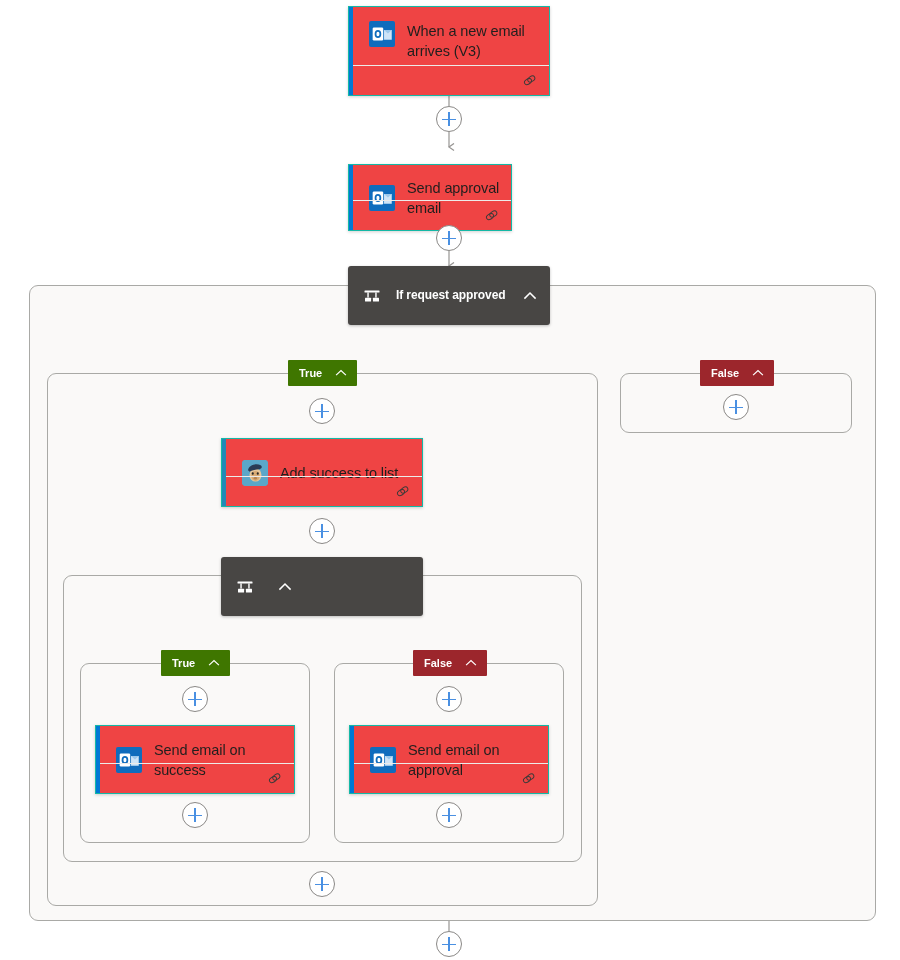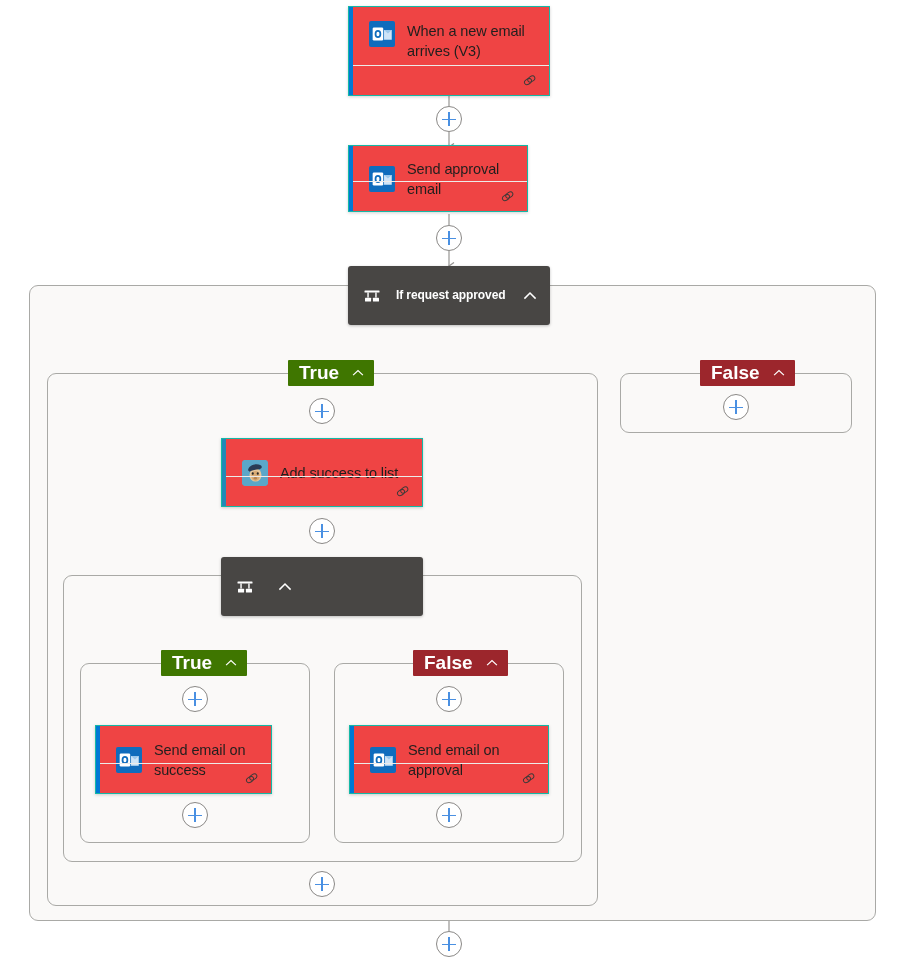--- a/index.html
+++ b/index.html
@@ -110,21 +110,21 @@
   .cond-chev { flex: 0 0 16px; margin-left: 8px; }
   
   .badge {
     position: absolute;
     box-sizing: border-box;
     height: 26px;
     display: flex;
     align-items: center;
     padding: 0 9px 0 11px;
     color: #ffffff;
-    font-size: 19px;
+    font-size: 11px;
     font-weight: bold;
     border-radius: 1px;
     z-index: 5;
   }
   .badge-true  { background: #3f7600; }
   .badge-false { background: #9c262c; }
   .badge-label { margin-right: 12px; }
   
   .plus {
     position: absolute;
@@ -208,21 +208,21 @@
         <g fill="none" stroke="#3b3a39" stroke-width="1.3">
           <ellipse cx="8" cy="11.4" rx="5.1" ry="3.4" transform="rotate(-32 8 11.4)"></ellipse>
           <ellipse cx="12.4" cy="8" rx="5.1" ry="3.4" transform="rotate(-32 12.4 8)"></ellipse>
         </g>
       </svg>
     </div>
   </div>
 
   <div class="plus" style="left:436px; top:106px;"></div>
 
-  <div class="card" style="left:348px; top:145px; width:180px; height:67px;">
+  <div class="card" style="left:348px; top:164px; width:164px; height:67px;">
     <div class="card-accent" style="background:#0078d4;"></div>
     <div class="card-head">
       <svg class="app-icon" viewBox="0 0 32 32">
         <rect width="32" height="32" fill="#0f6cbd"></rect>
         <rect x="4.5" y="8" width="13" height="16" rx="1.6" fill="#ffffff"></rect>
         <ellipse cx="11" cy="16" rx="4.1" ry="5" fill="#0f6cbd"></ellipse>
         <ellipse cx="11" cy="16" rx="1.9" ry="2.7" fill="#ffffff"></ellipse>
         <path d="M18.5 11 H28 V23.2 H18.5 Z" fill="#cfe4f7"></path>
         <path d="M18.5 11 L23.3 15.4 L28 11 Z" fill="#9cc8ec"></path>
       </svg>
@@ -336,21 +336,21 @@
   <div class="badge badge-false" style="left:413px; top:650px;">
     <span class="badge-label">False</span>
     <svg width="14" height="14" viewBox="0 0 16 16">
       <path d="M2.4 10.4 L8 5.2 L13.6 10.4" fill="none" stroke="#ffffff" stroke-width="1.4"></path>
     </svg>
   </div>
 
   <div class="plus" style="left:182px; top:686px;"></div>
   <div class="plus" style="left:436px; top:686px;"></div>
 
-  <div class="card" style="left:95px; top:725px; width:177px; height:69px;">
+  <div class="card" style="left:95px; top:725px; width:200px; height:69px;">
     <div class="card-accent" style="background:#0078d4;"></div>
     <div class="card-head">
       <svg class="app-icon" viewBox="0 0 32 32">
         <rect width="32" height="32" fill="#0f6cbd"></rect>
         <rect x="4.5" y="8" width="13" height="16" rx="1.6" fill="#ffffff"></rect>
         <ellipse cx="11" cy="16" rx="4.1" ry="5" fill="#0f6cbd"></ellipse>
         <ellipse cx="11" cy="16" rx="1.9" ry="2.7" fill="#ffffff"></ellipse>
         <path d="M18.5 11 H28 V23.2 H18.5 Z" fill="#cfe4f7"></path>
         <path d="M18.5 11 L23.3 15.4 L28 11 Z" fill="#9cc8ec"></path>
       </svg>

